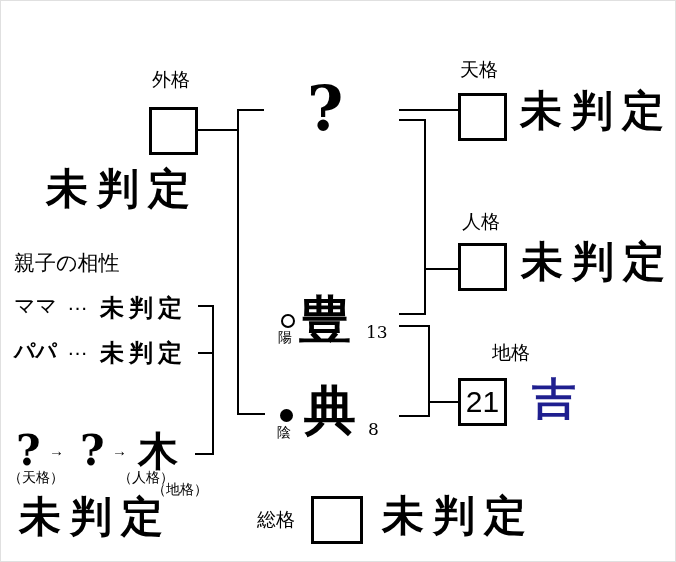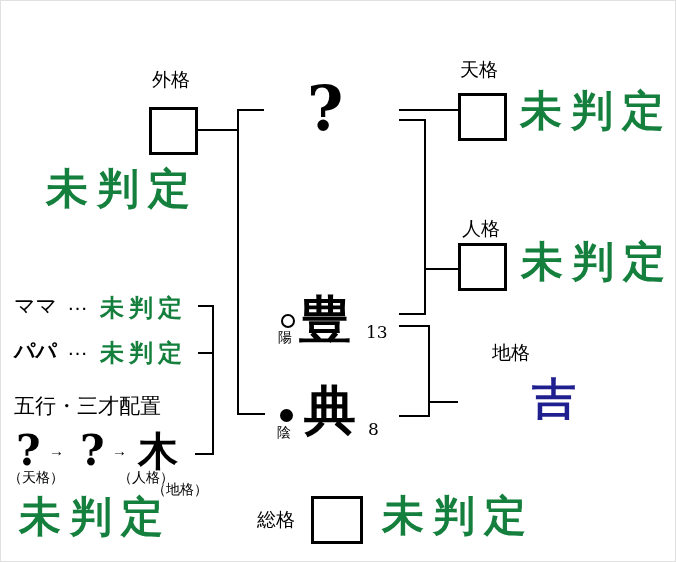--- a/index.html
+++ b/index.html
@@ -12,21 +12,21 @@
   .line{position:absolute;background:#000;}
   .kaku-box{
     position:absolute;width:43px;height:42px;border:3px solid #000;background:#fff;
     display:flex;align-items:center;justify-content:center;
   }
   .kaku-box.wide{width:46px;}
   .kaku-label{position:absolute;font-size:19px;line-height:1;}
   .kaku-value{font-size:30px;font-family:"Liberation Sans","DejaVu Sans",sans-serif;}
   .brush{font-family:"DejaVu Serif","Liberation Serif",serif;font-weight:bold;}
   .watermark{
-    position:absolute;color:#15803d;font-family:"DejaVu Serif","Liberation Serif",serif;
+    position:absolute;color:#000000;font-family:"DejaVu Serif","Liberation Serif",serif;
     font-weight:bold;font-size:42px;letter-spacing:9px;line-height:1;
   }
   .watermark.small{font-size:24px;letter-spacing:5px;}
   .name-char{position:absolute;font-size:52px;line-height:1;font-weight:bold;
     font-family:"DejaVu Serif","Liberation Serif",serif;}
   .strokes{position:absolute;font-size:17px;line-height:1;
     font-family:"DejaVu Serif","Liberation Serif",serif;}
   .polarity-label{position:absolute;font-size:14px;line-height:1;}
   .circle-open{position:absolute;width:10px;height:10px;border:2px solid #000;border-radius:50%;background:#fff;}
   .circle-filled{position:absolute;width:13px;height:13px;border-radius:50%;background:#000;}
@@ -52,55 +52,58 @@
   <div class="watermark" style="left:45px;top:167px;">未判定</div>
 
   <div class="q-mark" style="left:306px;top:77px;font-size:62px;">?</div>
 
   <div class="kaku-label" style="left:459px;top:59px;">天格</div>
   <div class="kaku-box" style="left:457px;top:92px;">
     <span class="kaku-value"></span>
   </div>
   <div class="watermark" style="left:519px;top:89px;">未判定</div>
 
-  <div class="kaku-label" style="left:461px;top:211px;margin-top:7px;">人格</div>
+  <div class="kaku-label" style="left:461px;top:211px;">人格</div>
   <div class="kaku-box" style="left:457px;top:242px;">
     <span class="kaku-value"></span>
   </div>
   <div class="watermark" style="left:520px;top:240px;">未判定</div>
 
   <div class="kaku-label" style="left:461px;top:342px;margin-left:30px;">地格</div>
+  <div class="kaku-box" style="left:457px;top:377px;">
+    <span class="kaku-value">21</span>
+  </div>
   <div class="abs brush good" style="left:531px;top:376px;font-size:44px;">吉</div>
 
   <div class="circle-open" style="left:280px;top:313px;"></div>
   <div class="polarity-label" style="left:277px;top:329px;">陽</div>
   <div class="name-char" style="left:298px;top:293px;">豊</div>
   <div class="strokes" style="left:365px;top:323px;">13</div>
 
   <div class="circle-filled" style="left:279px;top:408px;"></div>
   <div class="polarity-label" style="left:276px;top:424px;">陰</div>
   <div class="name-char" style="left:303px;top:383px;">典</div>
   <div class="strokes" style="left:367px;top:420px;">8</div>
 
   <div class="kaku-label" style="left:256px;top:509px;">総格</div>
   <div class="kaku-box wide" style="left:310px;top:495px;">
     <span class="kaku-value"></span>
   </div>
   <div class="watermark" style="left:381px;top:494px;">未判定</div>
 
+  <div class="section-heading" style="left:13px;top:251px;">親子の相性</div>
 
   <div class="row-label" style="left:13px;top:294px;">ママ</div>
   <div class="row-label" style="left:66px;top:291px;">…</div>
   <div class="watermark small" style="left:99px;top:295px;">未判定</div>
 
   <div class="row-label" style="left:13px;top:339px;font-weight:bold;">パパ</div>
   <div class="row-label" style="left:66px;top:336px;">…</div>
   <div class="watermark small" style="left:99px;top:340px;">未判定</div>
 
-  <div class="section-heading" style="left:13px;top:394px;">五行・三才配置</div>
   <div class="q-mark" style="left:15px;top:429px;font-size:42px;">?</div>
   <div class="arrow" style="left:48px;top:442px;">→</div>
   <div class="q-mark" style="left:79px;top:429px;font-size:42px;">?</div>
   <div class="arrow" style="left:111px;top:442px;">→</div>
   <div class="q-mark" style="left:137px;top:430px;font-size:40px;">木</div>
   <div class="small-label" style="left:7px;top:469px;">（天格）</div>
   <div class="small-label" style="left:77px;top:469px;margin-left:40px;">（人格）</div>
   <div class="small-label" style="left:151px;top:469px;margin-top:12px;">（地格）</div>
   <div class="watermark" style="left:18px;top:495px;">未判定</div>
 

